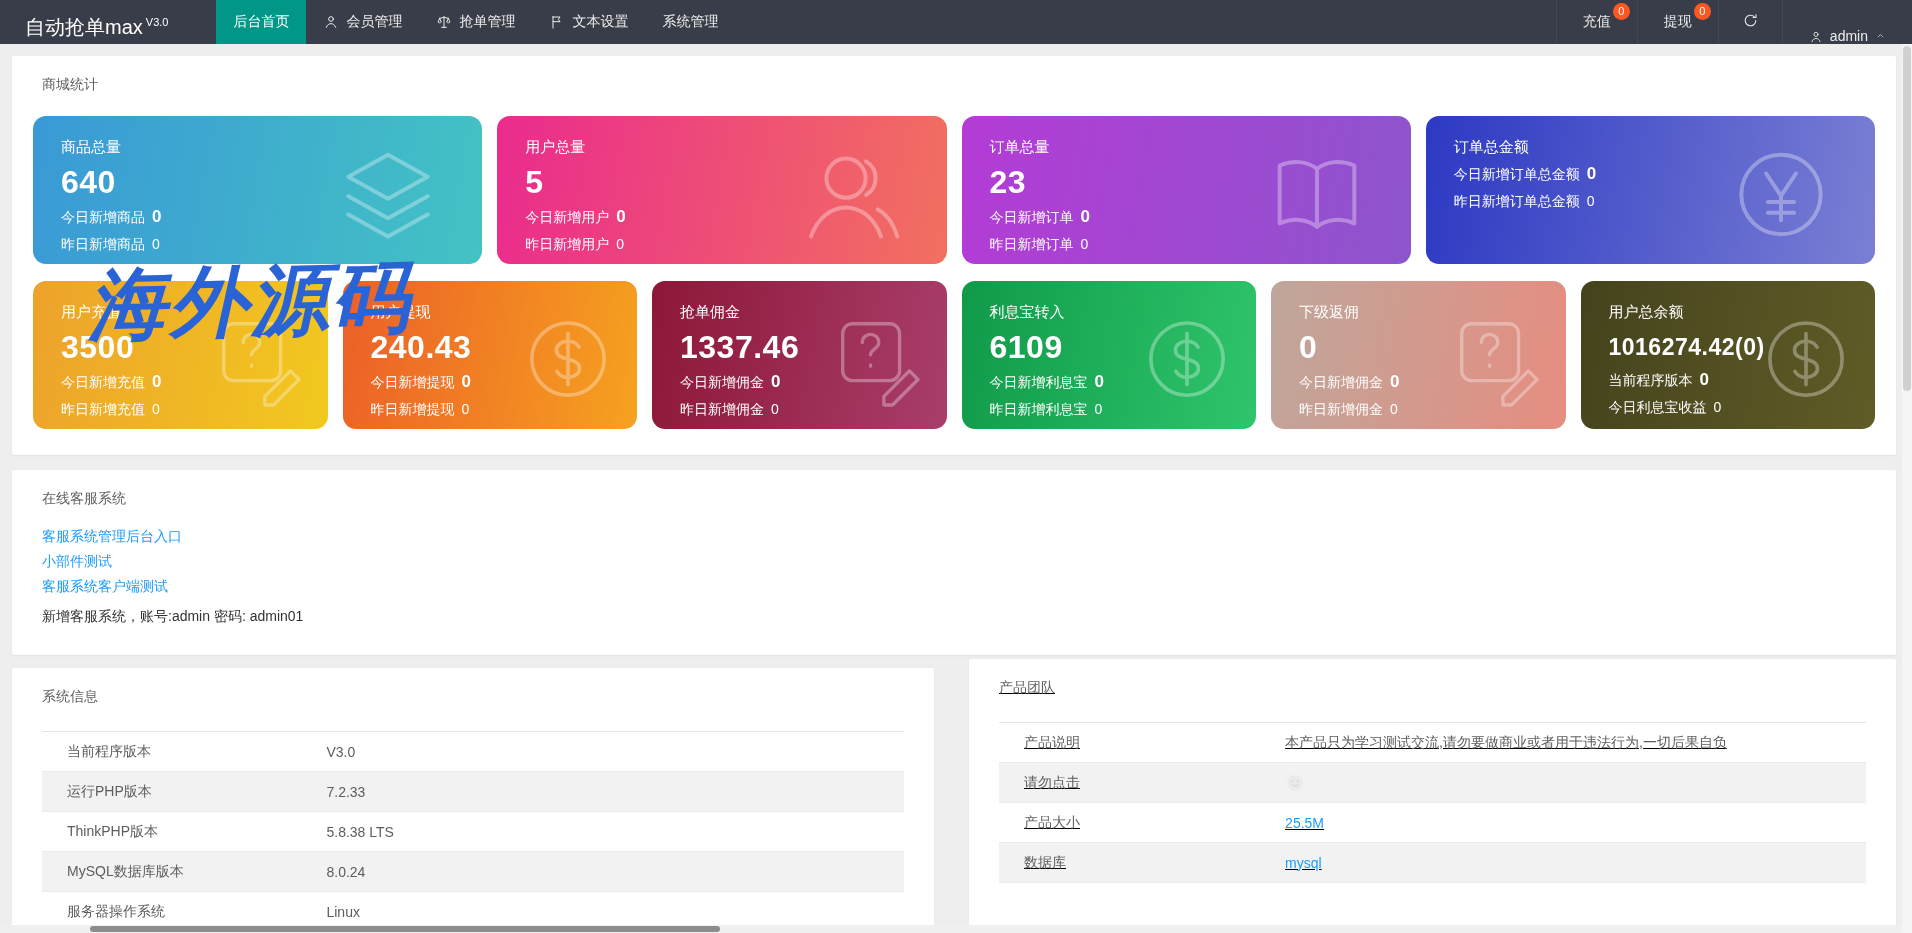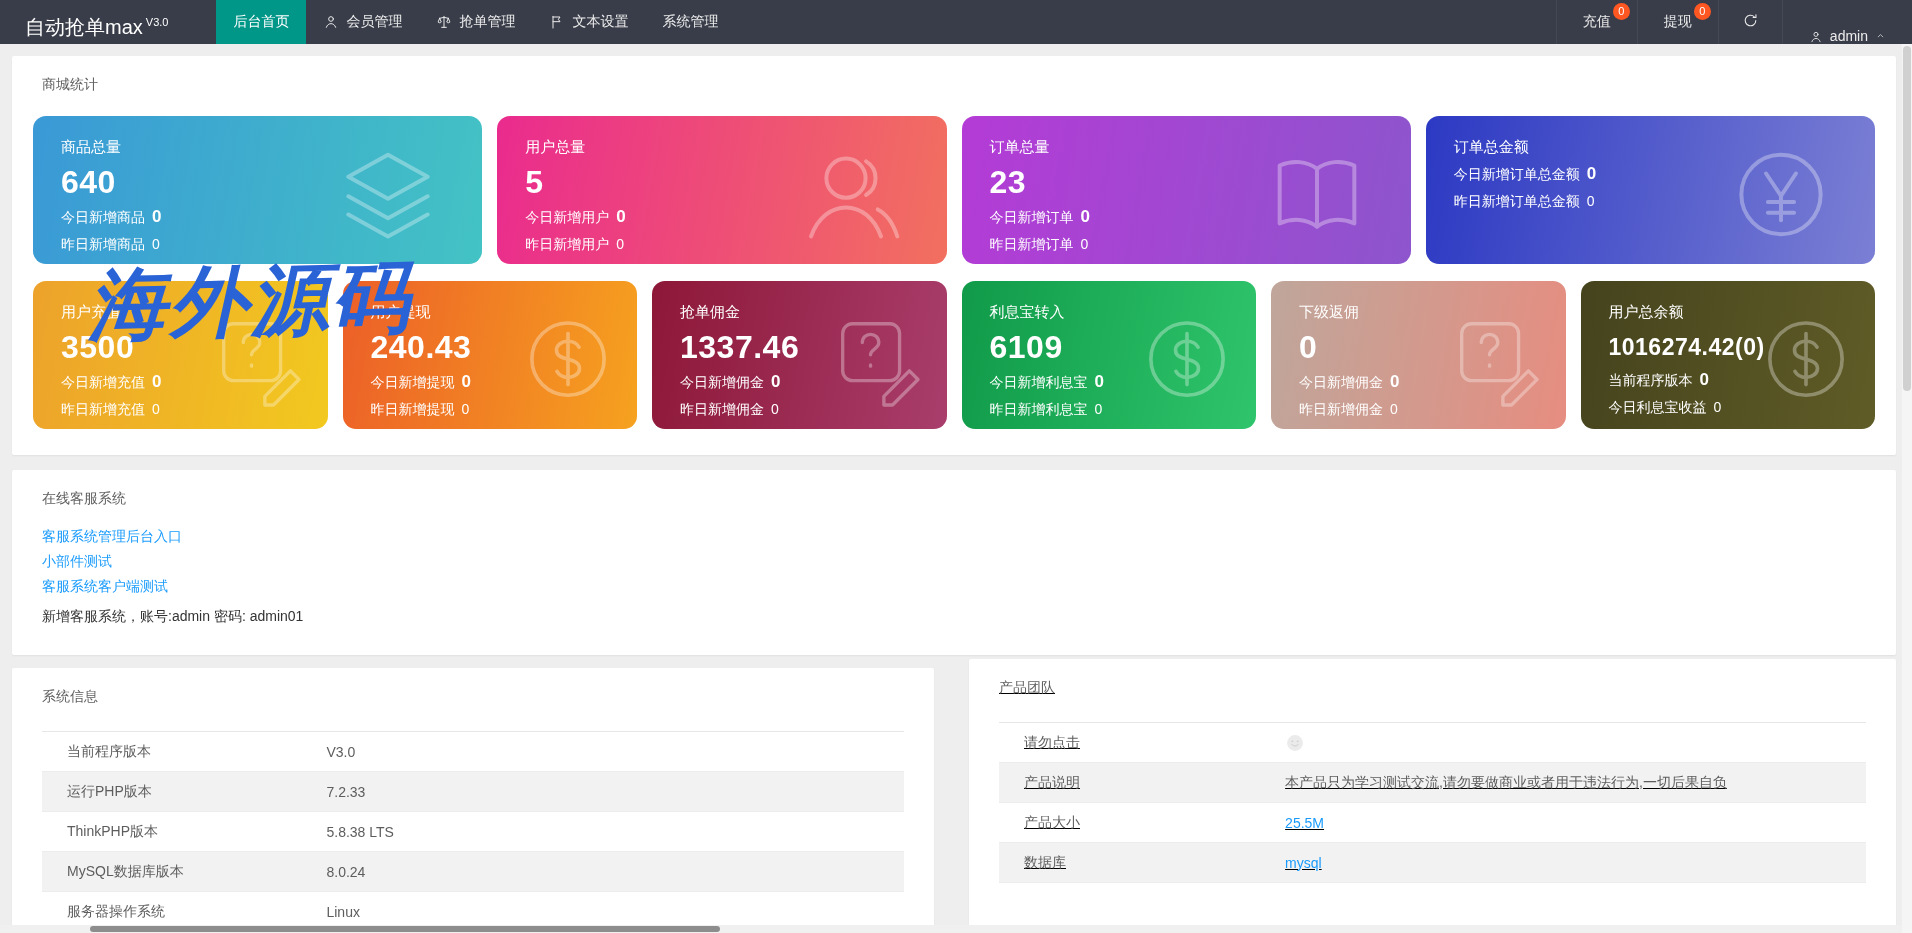--- a/index.html
+++ b/index.html
@@ -363,33 +363,33 @@
           </tr>
         </tbody>
       </table>
   </section>
 
   <section class="panel" id="p-team">
     <div class="panel-title">产品团队</div>
     <table class="info-table">
         <tbody>
           <tr>
+            <td class="lab">产品说明</td>
+            <td class="val">本产品只为学习测试交流,请勿要做商业或者用于违法行为,一切后果自负</td>
+          </tr>
+          <tr>
             <td class="lab">请勿点击</td>
             <td class="val"><span class="emoji"><svg viewBox="0 0 24 24">
                   <circle cx="12" cy="12" r="9.5" fill="#ebebeb"></circle>
                   <circle cx="8.8" cy="10" r="1.1" fill="#cfcfcf"></circle>
                   <circle cx="15.2" cy="10" r="1.1" fill="#cfcfcf"></circle>
                   <path d="M8 13.5c1.1 1.4 2.5 2.1 4 2.1s2.9-.7 4-2.1" stroke="#cfcfcf" fill="none" stroke-width="1.2" stroke-linecap="round"></path>
                 </svg></span></td>
           </tr>
           <tr>
-            <td class="lab">产品说明</td>
-            <td class="val">本产品只为学习测试交流,请勿要做商业或者用于违法行为,一切后果自负</td>
-          </tr>
-          <tr>
             <td class="lab">产品大小</td>
             <td class="val"><a href="#">25.5M</a></td>
           </tr>
           <tr>
             <td class="lab">数据库</td>
             <td class="val"><a href="#">mysql</a></td>
           </tr>
         </tbody>
       </table>
   </section>

